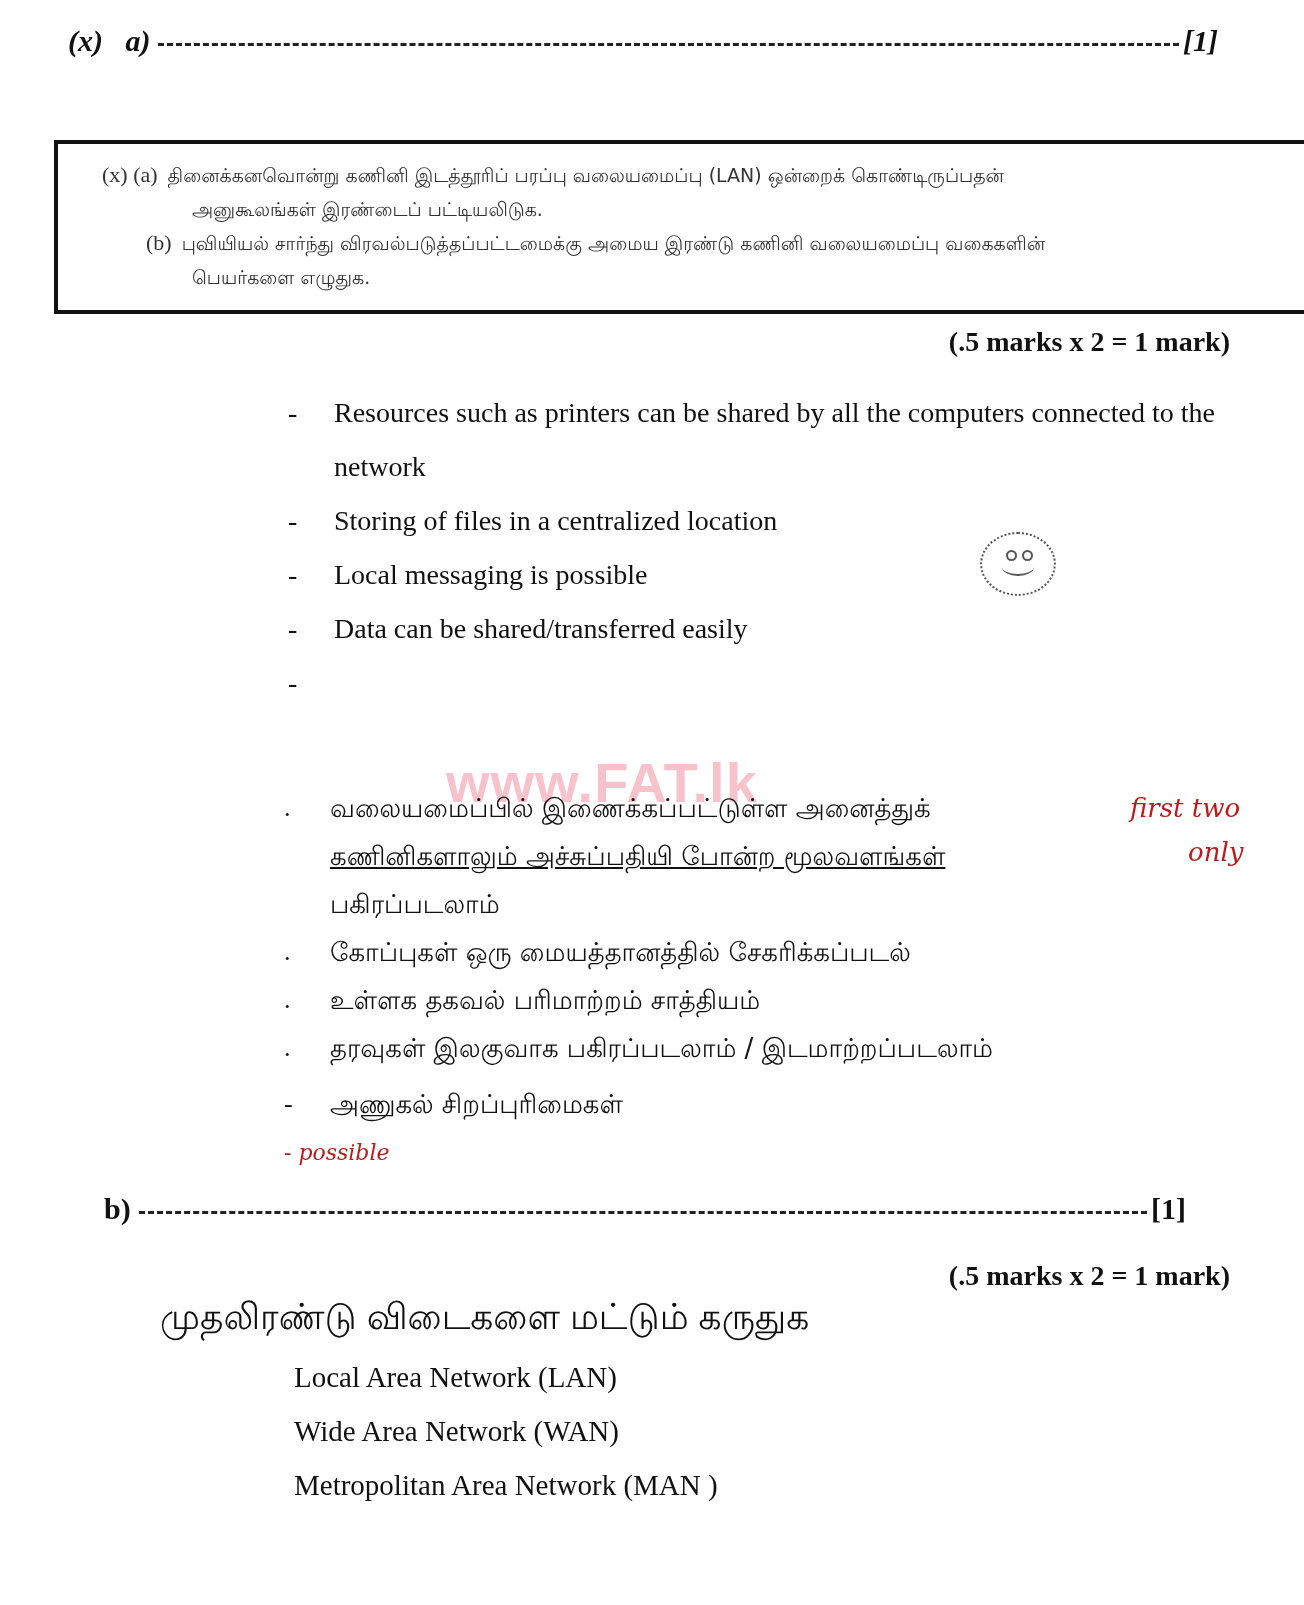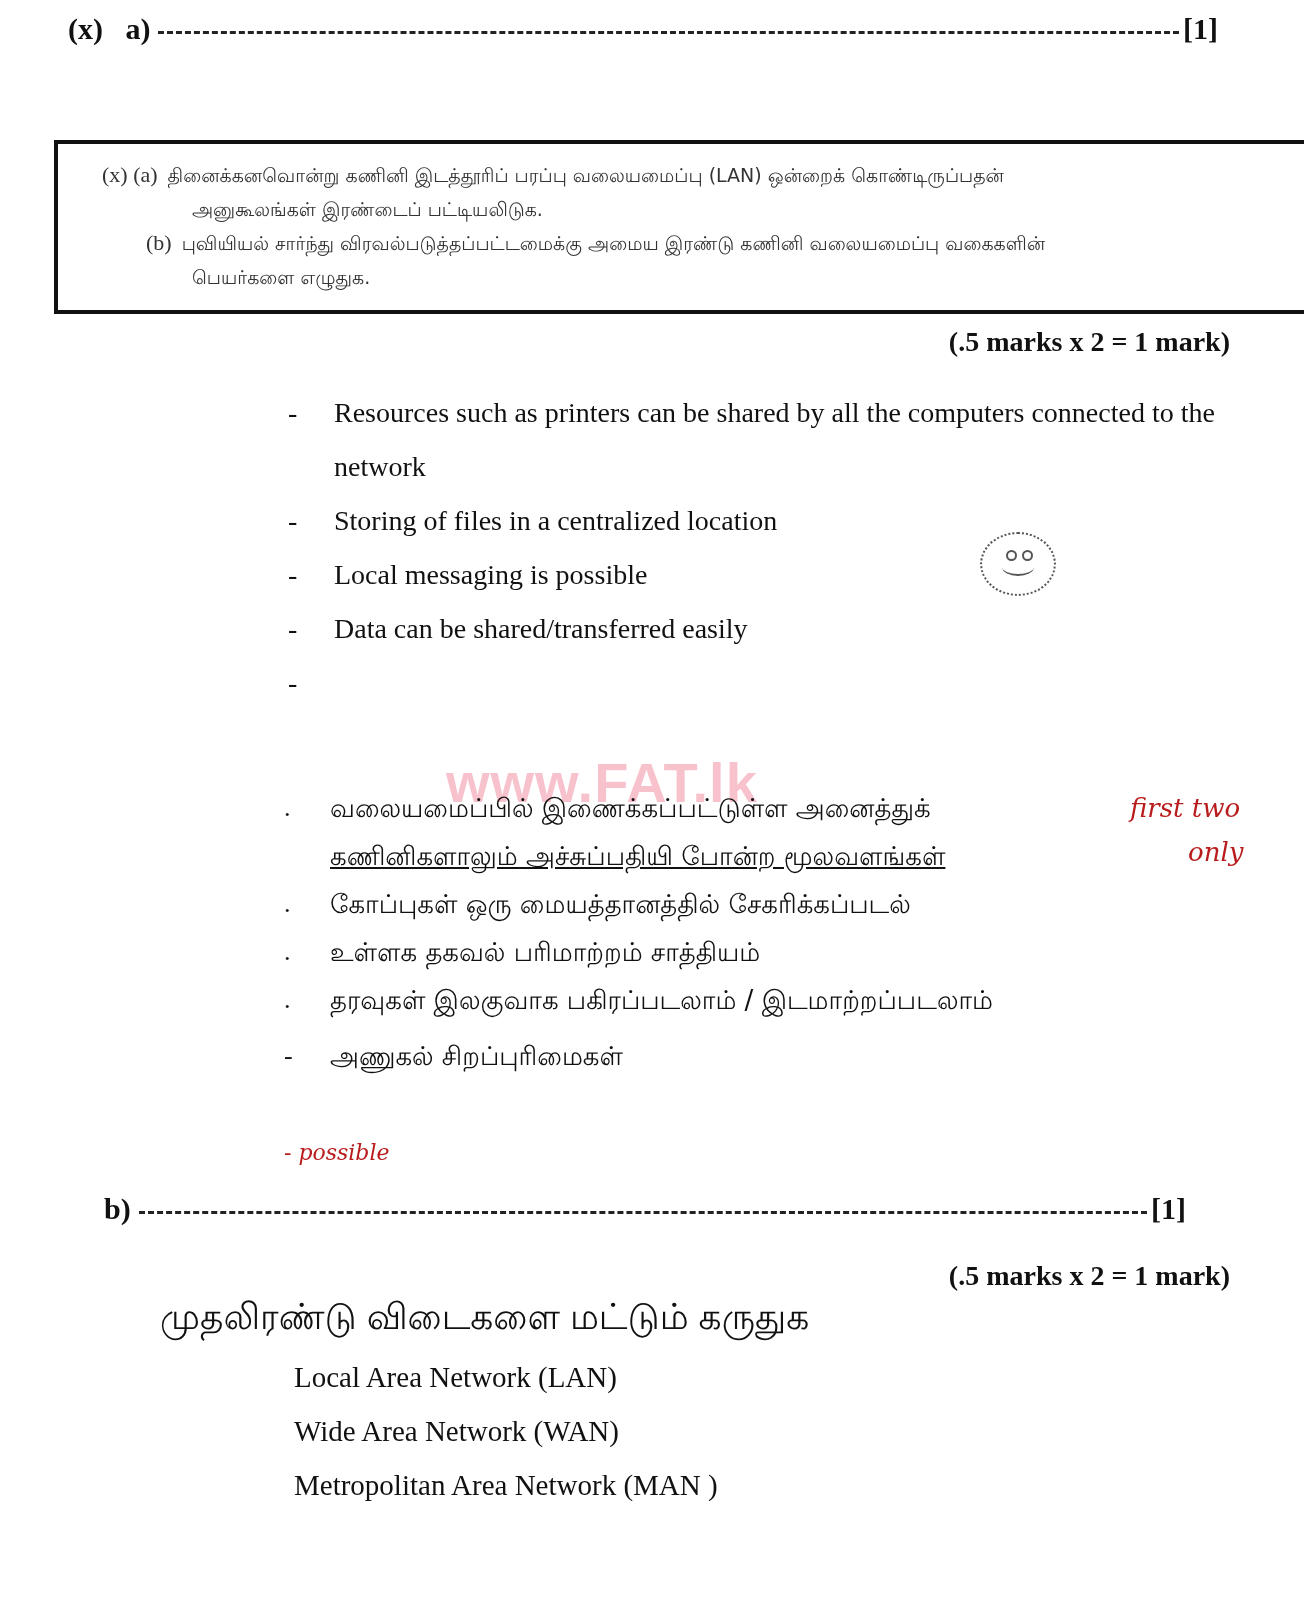--- a/index.html
+++ b/index.html
@@ -48,21 +48,21 @@
     .smiley .eye { position: absolute; width: 7px; height: 7px; border: 2px solid #555; border-radius: 50%; top: 16px; }
     .smiley .mouth {
       position: absolute; left: 20px; top: 24px; width: 32px; height: 16px;
       border-bottom: 2px solid #555; border-radius: 0 0 50% 50%;
     }
     .types { font-size: 29px; font-family: "Liberation Serif", serif; line-height: 54px; }
   </style>
 </head>
 <body>
 
-<div class="abs qline" style="left:68px; top:12px; width:1150px;">
+<div class="abs qline" style="left:68px; top:24px; width:1150px;font-style:italic;">
   <span class="num">(x)   a)</span>
   <span class="dash"></span>
   <span class="mark">[1]</span>
 </div>
 
 <div class="abs qbox" style="left:54px; top:140px; width:1264px; height:174px;">
   <div class="row">
     <span class="lbl">(x) (a)</span>
     <span style="padding-left:10px;">தினைக்கனவொன்று கணினி இடத்தூரிப் பரப்பு வலையமைப்பு (LAN) ஒன்றைக் கொண்டிருப்பதன்</span>
   </div>
@@ -105,20 +105,21 @@
 </div>
 
 <div class="abs watermark" style="left:446px; top:750px;">www.FAT.lk</div>
 
 <div class="abs ta-list" style="left:284px; top:784px; width:860px;">
   <div class="ta-item">
     <span class="bullet">.</span>
     <span style="flex:1;">
       <span style="display:block;">வலையமைப்பில் இணைக்கப்பட்டுள்ள அனைத்துக்</span>
       <span style="display:block;text-decoration:underline;">கணினிகளாலும் அச்சுப்பதியி போன்ற மூலவளங்கள்</span>
+      <span style="display:block;">பகிரப்படலாம்</span>
     </span>
   </div>
   <div class="ta-item">
     <span class="bullet">.</span>
     <span>கோப்புகள் ஒரு மையத்தானத்தில் சேகரிக்கப்படல்</span>
   </div>
   <div class="ta-item">
     <span class="bullet">.</span>
     <span>உள்ளக தகவல் பரிமாற்றம் சாத்தியம்</span>
   </div>

